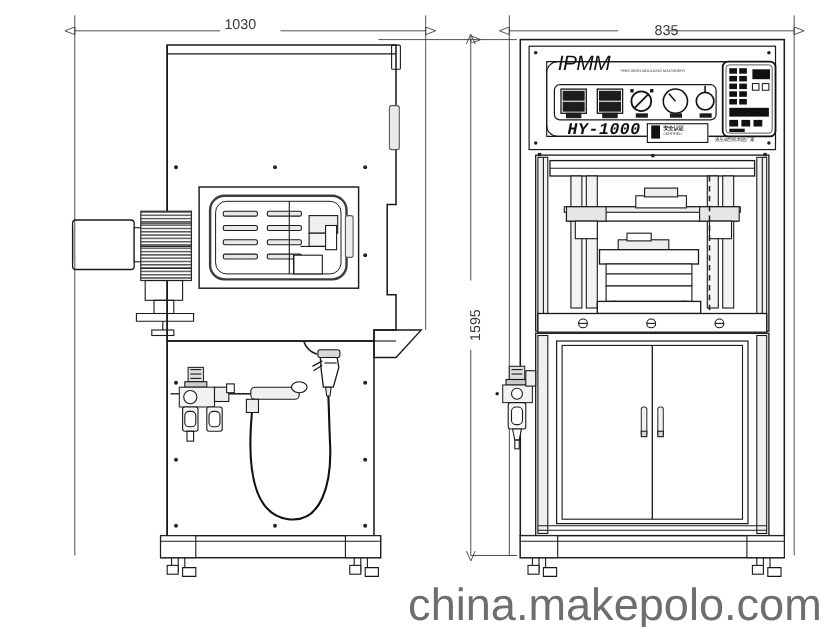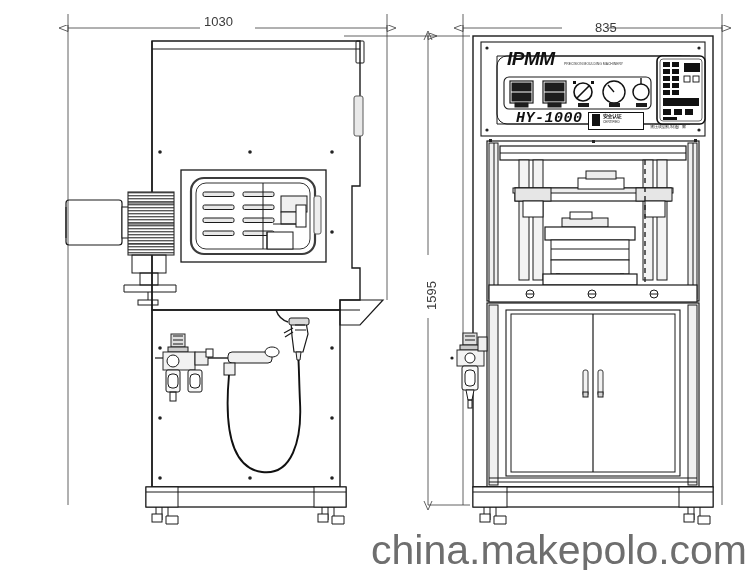--- a/index.html
+++ b/index.html
@@ -386,21 +386,21 @@
           <rect x="663" y="117" width="14" height="3" fill="#111" stroke="none"></rect>
         </g>
       </g>
     </g>
   </svg>
 
   <div class="dimtxt" style="left:204px;top:14px;">1030</div>
   <div class="dimtxt" style="left:574px;top:20px;margin-left:21px;">835</div>
   <div class="dimtxt rot" style="left:424px;top:310px;">1595</div>
 
-  <div class="panel-txt" style="left:507px;top:48px;font-size:19px;font-weight:bold;
+  <div class="panel-txt" style="left:507px;top:48px;font-size:19px;font-weight:normal;
        font-style:italic;letter-spacing:-0.5px;">IPMM</div>
   <div class="panel-txt" style="left:564px;top:62px;font-size:3.4px;color:#333;
        letter-spacing:0px;width:70px;overflow:hidden;">PRECISION MOULDING MACHINERY</div>
 
   <div class="panel-txt" style="left:516px;top:110px;font-size:15px;font-style:italic;
        font-weight:bold;letter-spacing:0.5px;font-family:Liberation Mono, monospace;">HY-1000</div>
 
   <div style="position:absolute;left:588px;top:112px;width:54px;height:16px;
        border:1px solid #111;background:#fff;"></div>
   <div class="panel-txt" style="left:603px;top:113px;font-size:5px;font-weight:bold;

